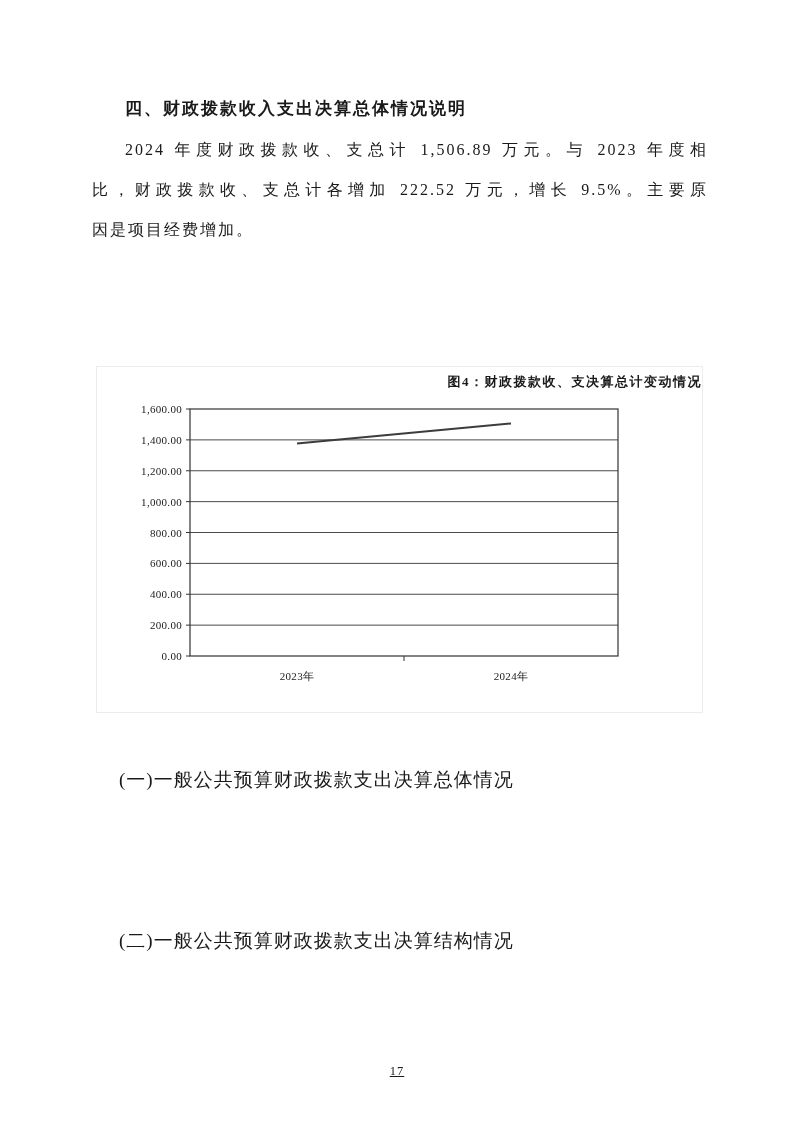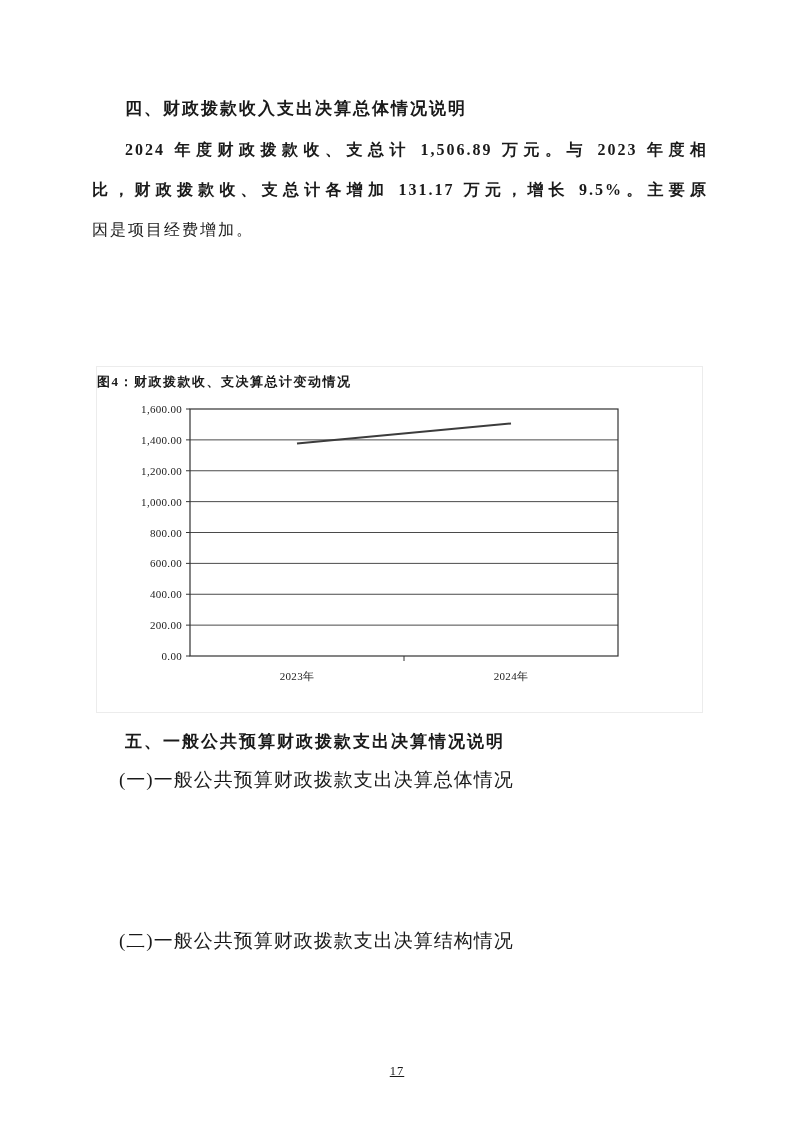--- a/index.html
+++ b/index.html
@@ -17,31 +17,31 @@
   }
   .h-sub{
     position:absolute;left:86px;width:616px;
     font-size:19px;font-weight:normal;letter-spacing:1px;
     text-indent:33px;line-height:24px;white-space:nowrap;
   }
   .para{
     position:absolute;left:92px;width:616px;
     font-size:16px;line-height:40px;letter-spacing:2px;
   }
-  .jline{text-align:justify;text-align-last:justify;text-justify:inter-character;font-weight:bold;}
+  .jline{text-align:justify;text-align-last:justify;text-justify:inter-character;}
   .lastline{text-align:center;text-align-last:left;}
   .indent{text-indent:33px;}
 
   .chart{
     position:absolute;left:96px;top:366px;width:607px;height:347px;
     border:1px solid #ececec;box-sizing:border-box;background:#fff;
   }
   .chart-title{
     position:absolute;top:6px;left:0;width:100%;
-    text-align:left;font-size:13px;font-weight:bold;letter-spacing:1.5px;
+    text-align:right;font-size:13px;font-weight:bold;letter-spacing:1.5px;
   }
   .chart svg{position:absolute;left:0;top:0;}
   .chart svg text{
     font-family:"Liberation Serif","DejaVu Serif",serif;
     font-size:11px;fill:#1a1a1a;letter-spacing:0.3px;
   }
 
   .page-number{
     position:absolute;left:0;top:1064px;width:794px;
     text-align:center;font-size:12.5px;letter-spacing:1px;text-decoration:underline;
@@ -49,21 +49,21 @@
 </style>
 </head>
 <body>
 
 <div class="page">
 
   <div class="h-main" style="top:97px">四、财政拨款收入支出决算总体情况说明</div>
 
   <div class="para" style="top:130px">
     <div class="jline indent">2024 年度财政拨款收、支总计 1,506.89 万元。与 2023 年度相</div>
-    <div class="jline">比，财政拨款收、支总计各增加 131.17 万元，增长 9.5%。主要原</div>
+    <div class="jline">比，财政拨款收、支总计各增加 222.52 万元，增长 9.5%。主要原</div>
     <div class="lastline">因是项目经费增加。</div>
   </div>
 
 
   <div class="chart">
     <div class="chart-title">图4：财政拨款收、支决算总计变动情况</div>
     <svg width="605" height="345" viewBox="0 0 605 345">
         <line x1="89" y1="289" x2="93" y2="289" stroke="#333333" stroke-width="1"></line>
         <text x="85" y="293" text-anchor="end">0.00</text>
         <line x1="93" y1="258.125" x2="521" y2="258.125" stroke="#4a4a4a" stroke-width="1"></line>
@@ -90,21 +90,20 @@
         <line x1="89" y1="42" x2="93" y2="42" stroke="#333333" stroke-width="1"></line>
         <text x="85" y="46" text-anchor="end">1,600.00</text>
         <rect x="93" y="42" width="428" height="247" fill="none" stroke="#333333" stroke-width="1.2"></rect>
         <line x1="307" y1="289" x2="307" y2="294" stroke="#333333" stroke-width="1"></line>
         <text x="200" y="313" text-anchor="middle">2023年</text>
         <text x="414" y="313" text-anchor="middle">2024年</text>
         <polyline points="200,76.6 414,56.4" fill="none" stroke="#3c3c3c" stroke-width="2"></polyline>
       </svg>
   </div>
 
-  <div class="h-main" style="top:730px">五、一般公共预算财政拨款支出决算情况说明</div>
 
   <div class="h-sub" style="top:768px">(一)一般公共预算财政拨款支出决算总体情况</div>
 
 
   <div class="h-sub" style="top:929px">(二)一般公共预算财政拨款支出决算结构情况</div>
 
 
   <div class="page-number">17</div>
 
 </div>

